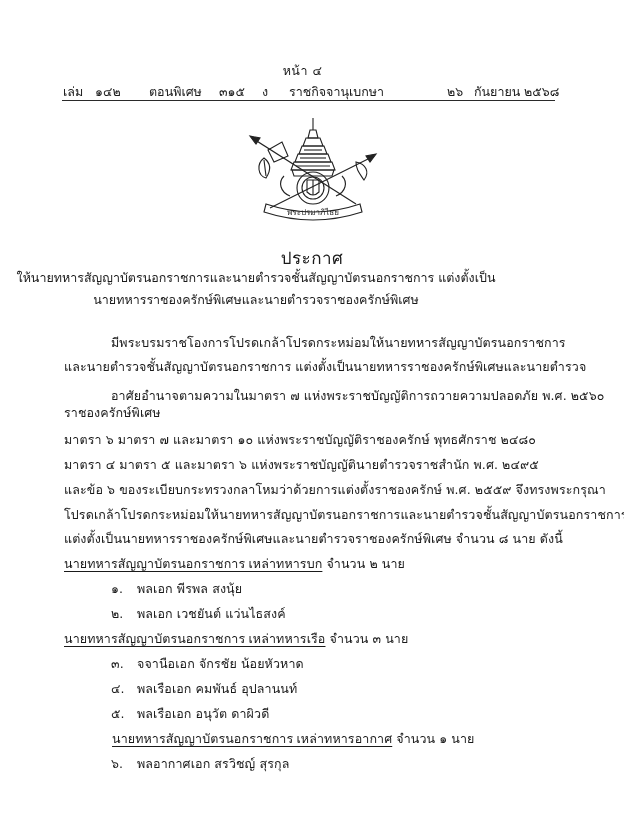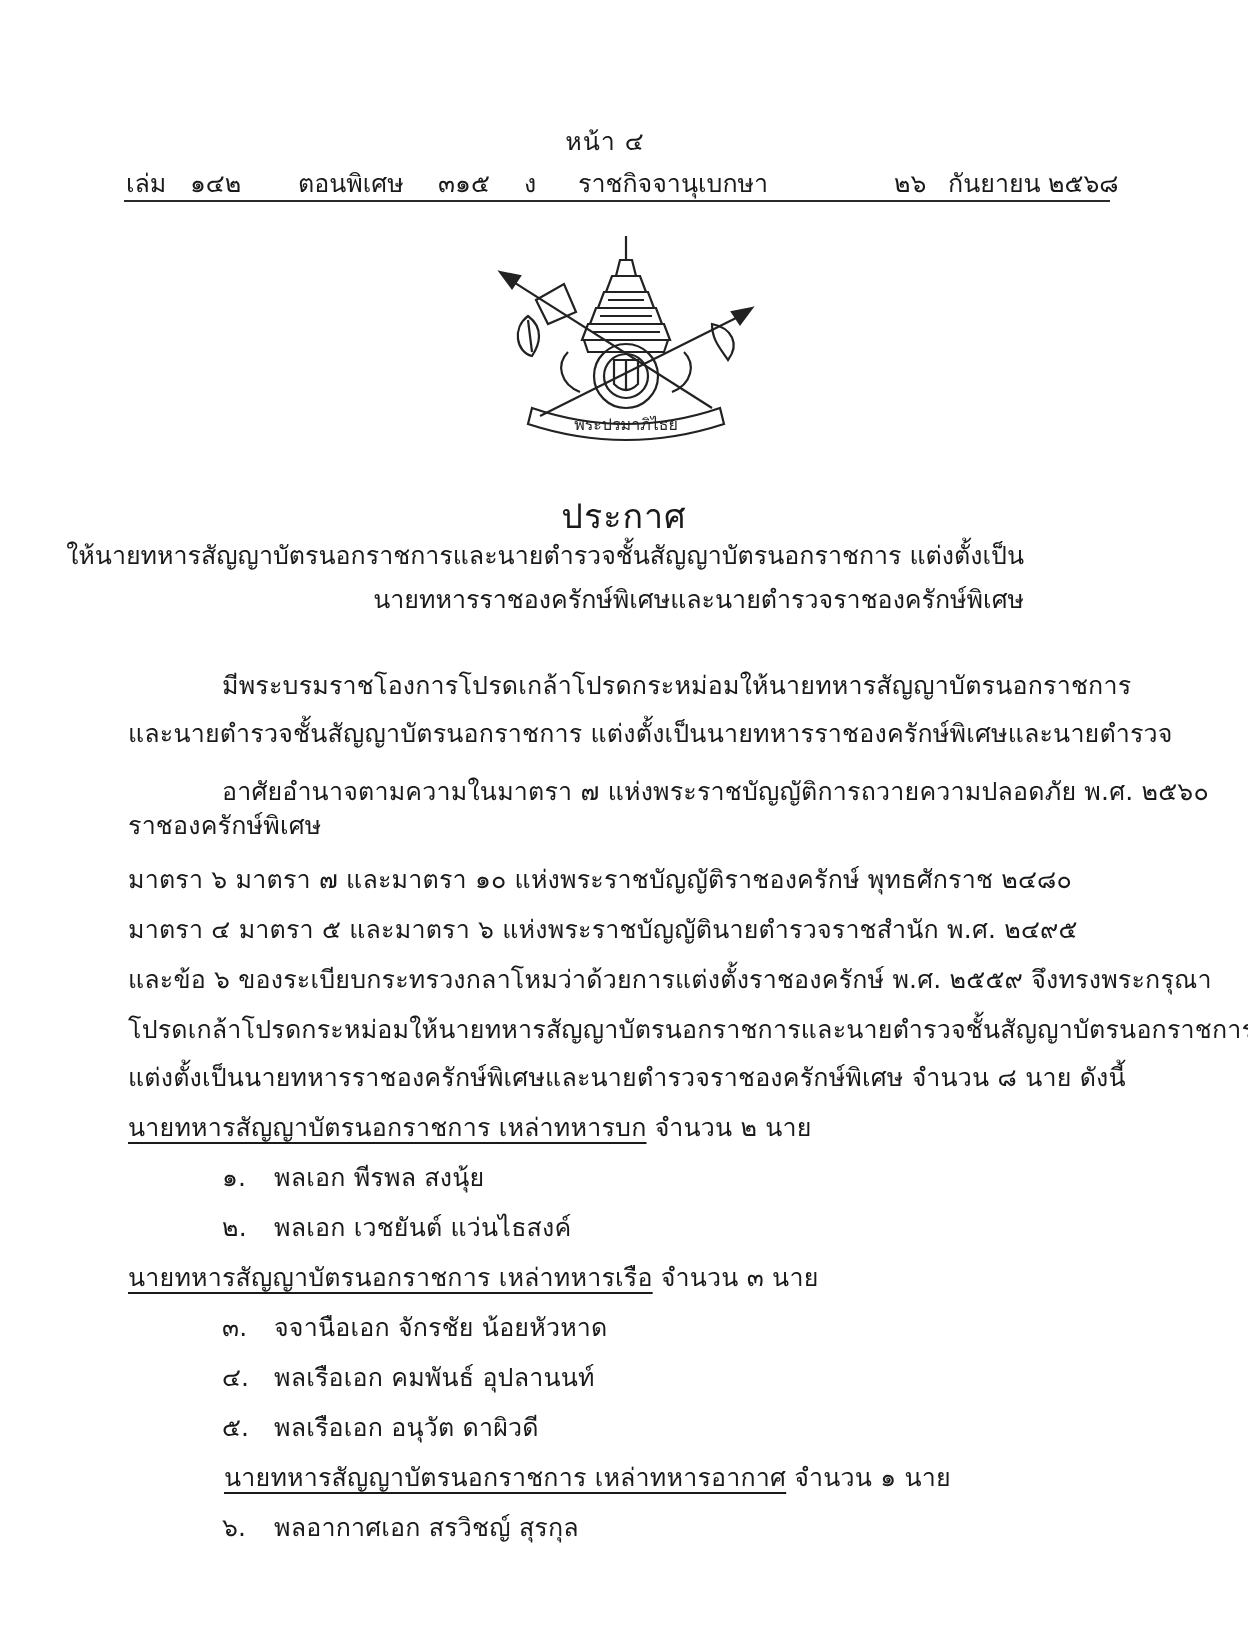--- a/index.html
+++ b/index.html
@@ -59,37 +59,37 @@
       left: 0;
       width: 624px;
       text-align: center;
       font-size: 17px;
       letter-spacing: 0.5px;
     }
     .subtitle {
       position: absolute;
       left: 0;
       width: 512px;
-      text-align: right;
+      text-align: center;
       font-size: 12.5px;
       white-space: nowrap;
     }
     .sub1 { top: 268px; }
     .sub2 { top: 290px; }
 
     .body-line {
       position: absolute;
       left: 64px;
       font-size: 12.5px;
       white-space: nowrap;
       letter-spacing: 0.1px;
     }
     .indent { left: 111px; }
     .item { left: 111px; }
-    .underline { text-decoration: underline; text-underline-offset: 3px; }
+    .underline { text-decoration: underline; text-underline-offset: 3px; font-family: Liberation Serif, serif; }
     .item .num { display: inline-block; width: 26px; }
   </style>
 </head>
 <body>
 
 <div class="page-number">หน้า ๔</div>
 
 <div class="header-line">
   <span class="h-volume">เล่ม</span>
   <span class="h-volnum">๑๔๒</span>

